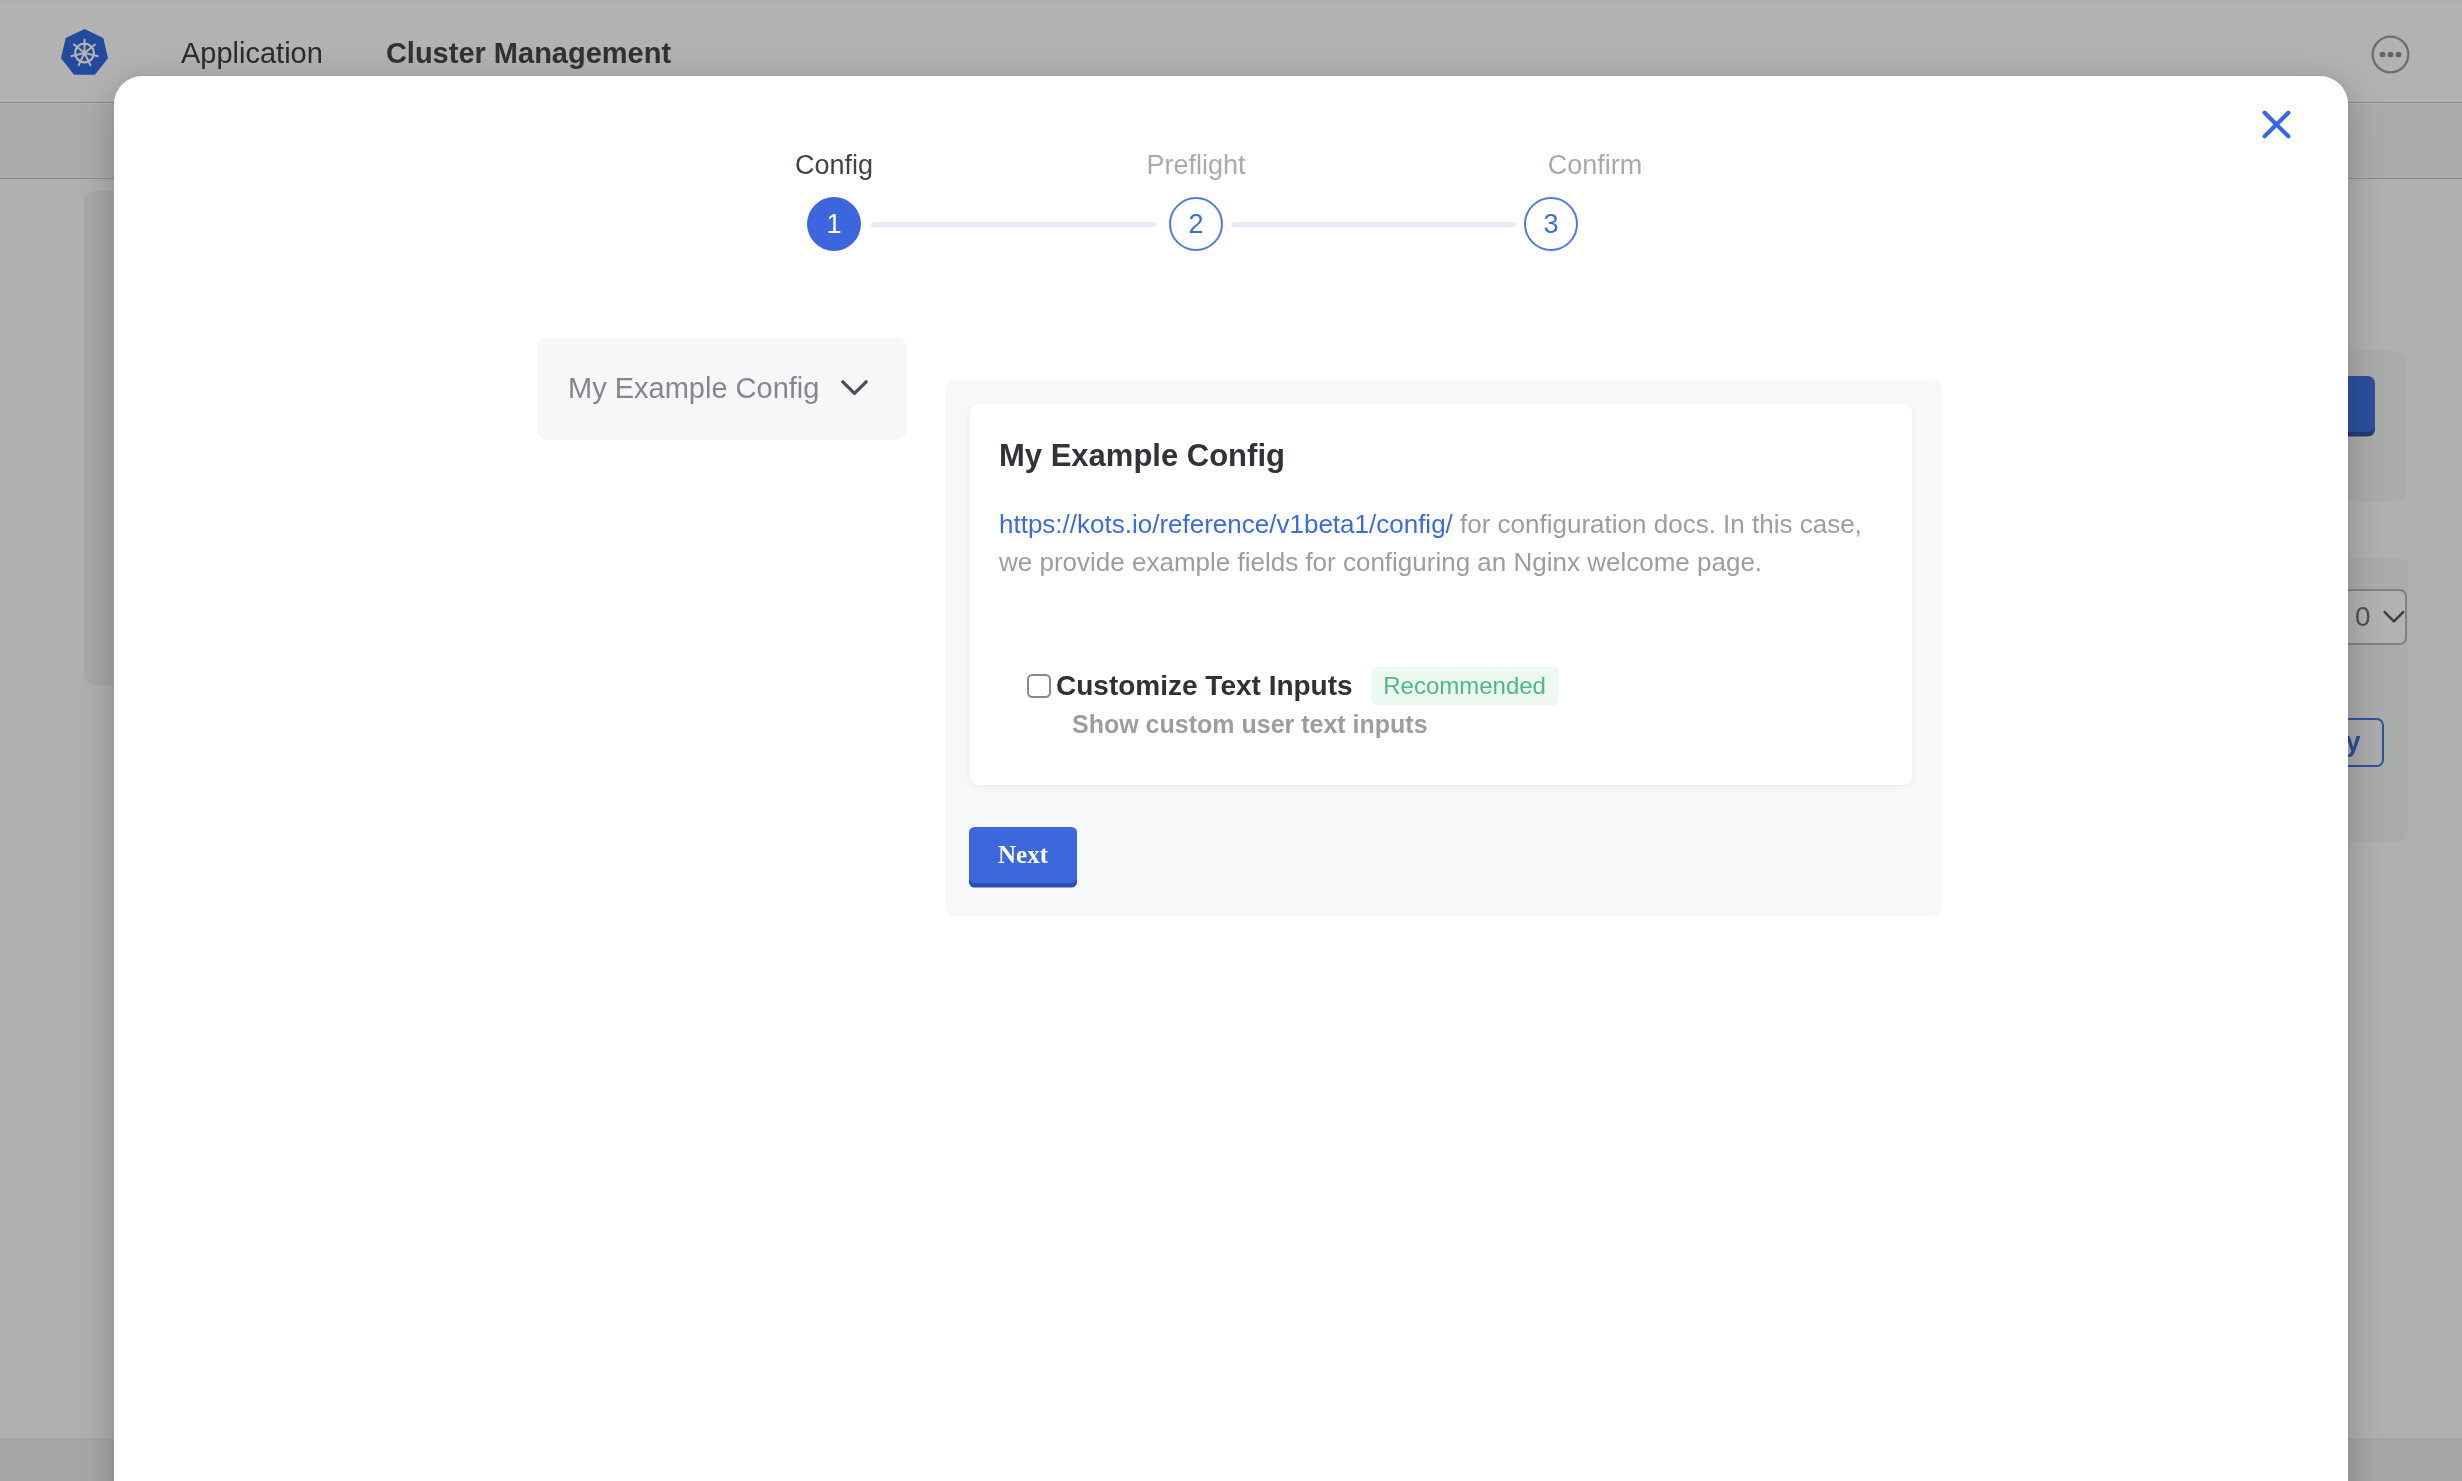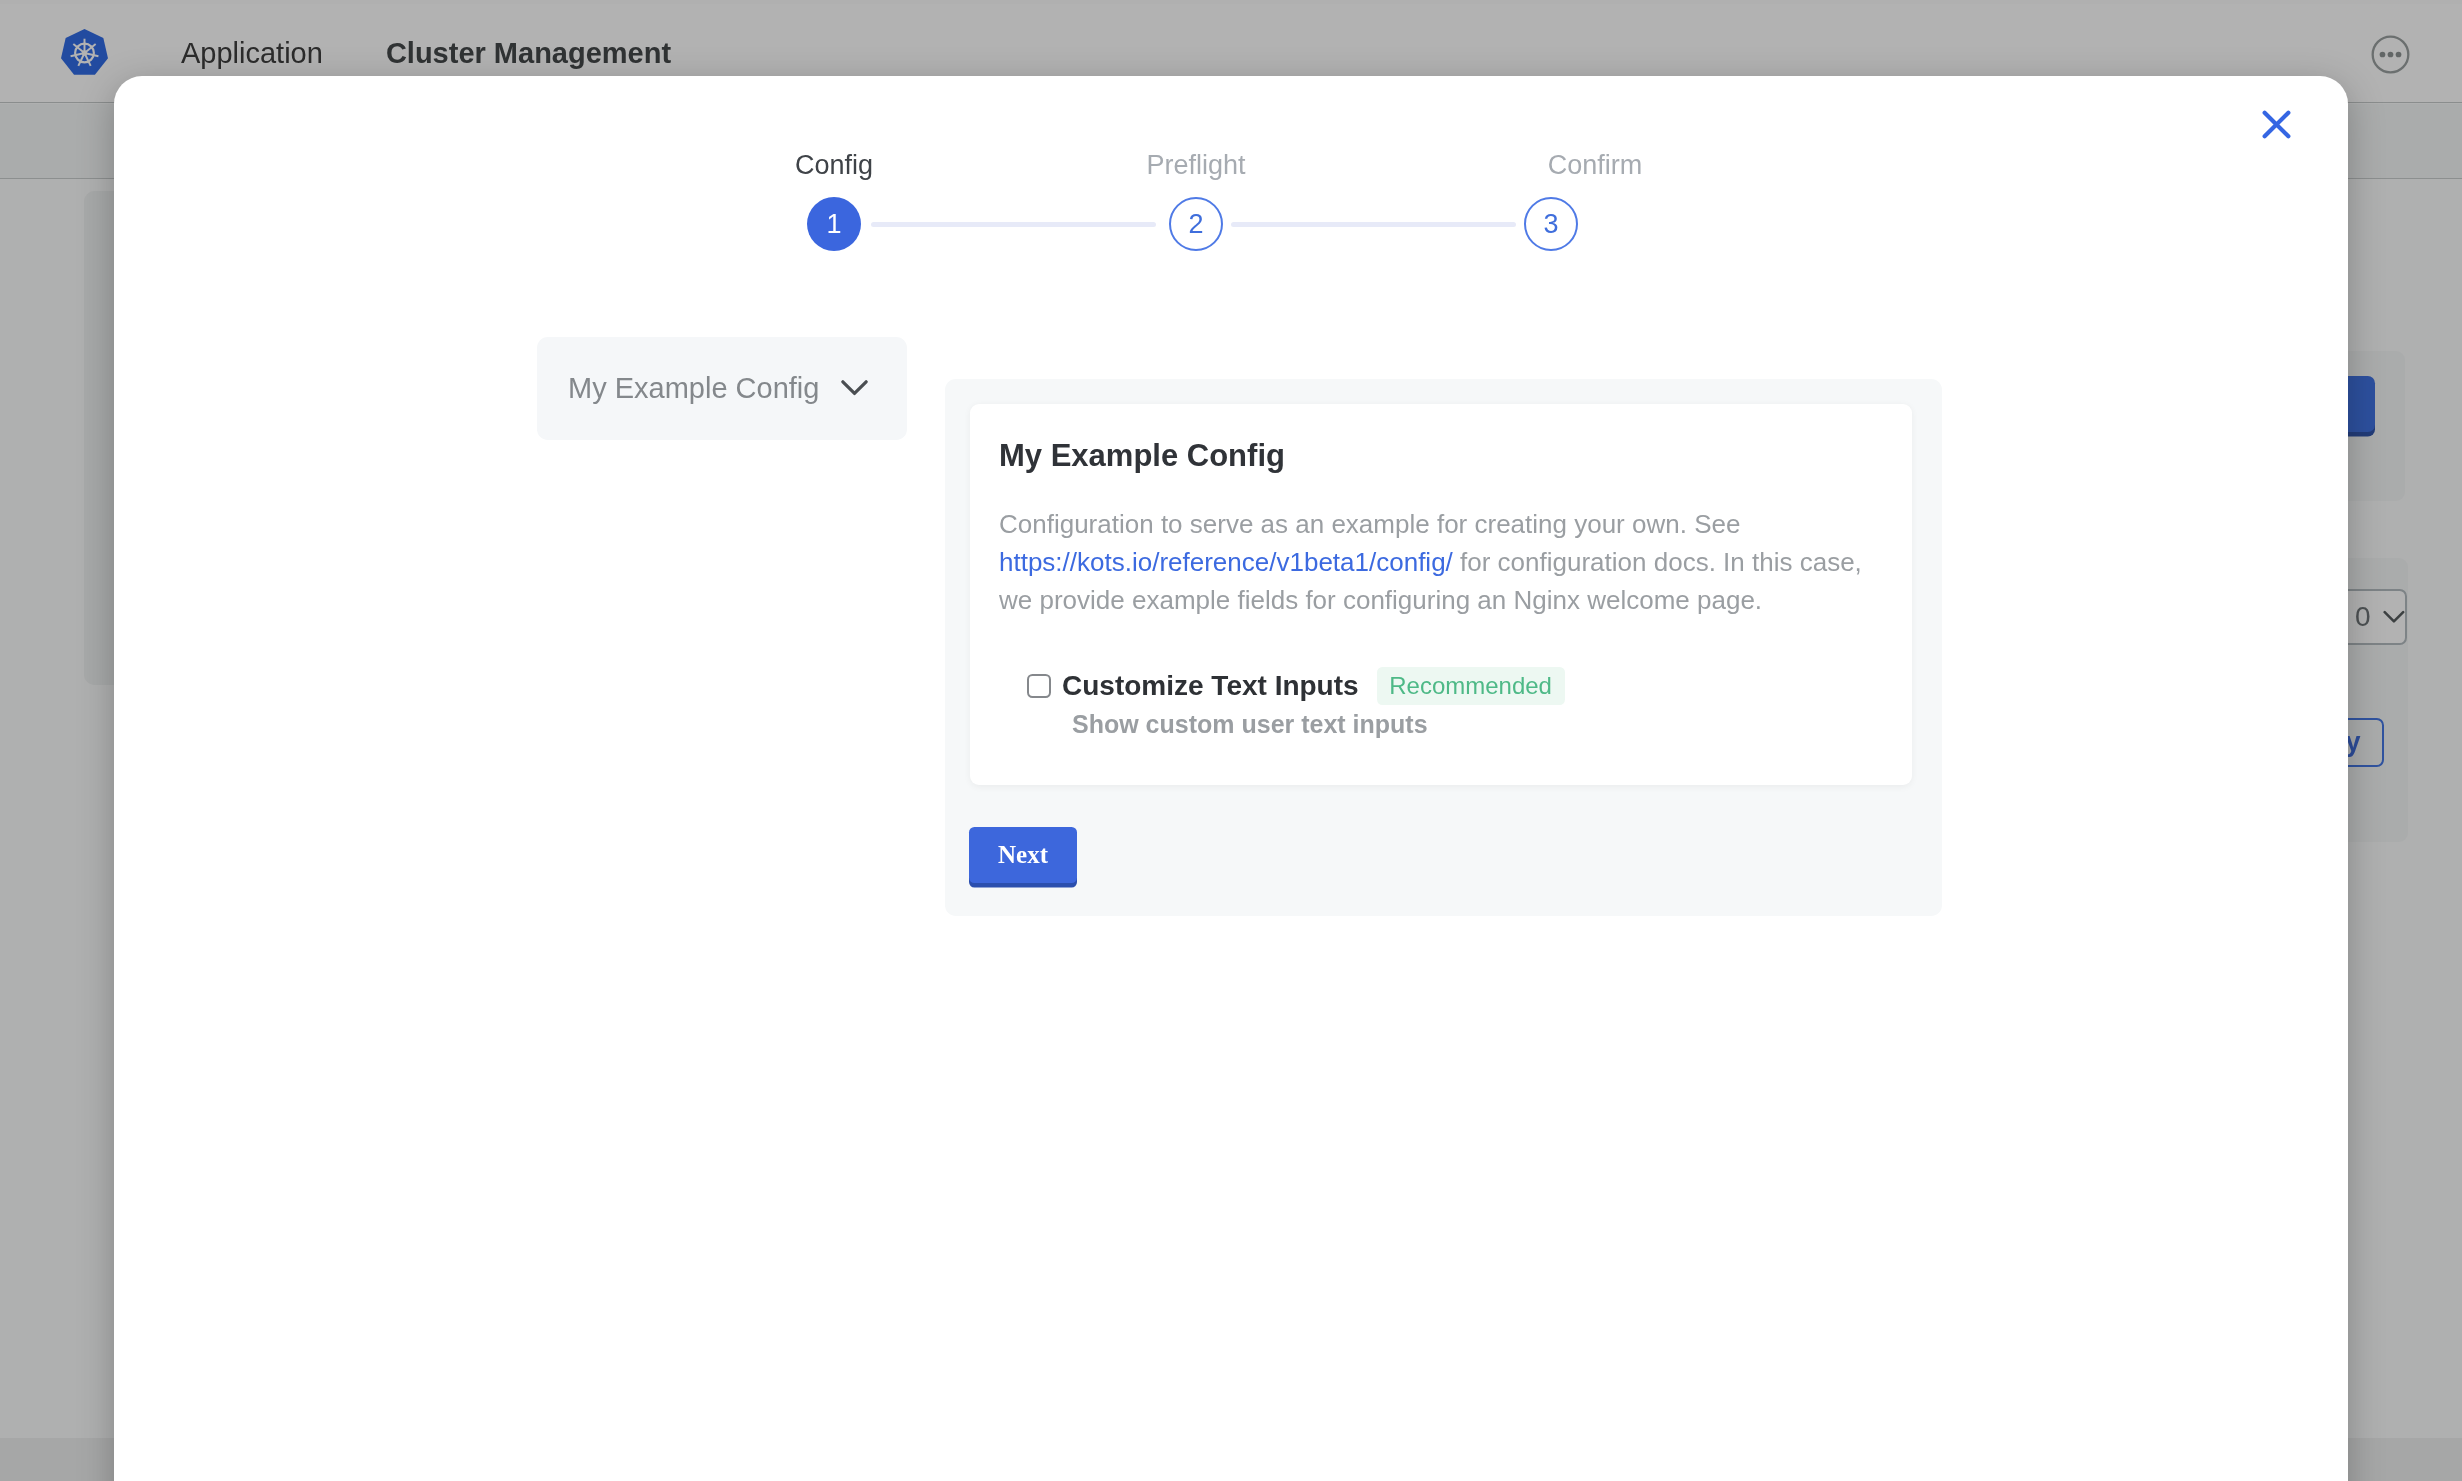--- a/index.html
+++ b/index.html
@@ -77,21 +77,21 @@
   
   .panel { position:absolute; left:831px; top:303px; width:997px; height:537px; background:#f6f8f9; border-radius:10.8px; }
   .card { position:absolute; left:25px; top:25px; width:942px; height:381px; background:#ffffff;
           border-radius:9px; box-shadow:0 1.8px 7.2px rgba(0,0,0,0.05); }
   .card-title { position:absolute; left:29px; top:34px; font-size:31px; font-weight:700; color:#303338; }
   .card-desc { position:absolute; left:29px; top:101px; width:890px; font-size:26px; line-height:38px; color:#9a9ea2; }
   .card-desc .link { color:#3c6ae0; text-decoration:none; cursor:pointer; }
   .cb-row { position:absolute; left:57px; top:262px; height:40px; display:flex; align-items:center; }
   .checkbox { width:24px; height:24px; border:2.2px solid #85888c; border-radius:5.4px; background:#ffffff;
               cursor:pointer; flex:none; }
-  .cb-label { margin-left:11px; font-size:28px; font-weight:700; color:#2e3135; white-space:nowrap; }
+  .cb-label { margin-left:5px; font-size:28px; font-weight:700; color:#2e3135; white-space:nowrap; }
   .badge { margin-left:18px; font-size:24px; color:#4eb987; background:#edf8f2; border-radius:5.4px;
            padding:5.4px 12.6px; white-space:nowrap; }
   .cb-help { position:absolute; left:102px; top:306px; font-size:25px; color:#9a9ea2;font-weight:bold; }
 
   .next-btn { position:absolute; left:24px; top:448px; width:108px; height:56px; background:#3d67dc;
               border:none; border-radius:5.4px; box-shadow:0 4.5px 0 #2b4fae; color:#ffffff; font-weight:700;
               font-size:25px; cursor:pointer; font-family:Liberation Serif, serif; }
 </style>
 </head>
 <body>
@@ -178,23 +178,20 @@
       <svg width="27" height="17" viewBox="0 0 30 19">
         <polyline points="2,2 15,15 28,2" fill="none" stroke="#4a4e52" stroke-width="3.6" stroke-linecap="round" stroke-linejoin="round"></polyline>
       </svg>
     </div>
 
     <div class="panel">
       <div class="card">
         <h2 class="card-title">My Example Config</h2>
         <div class="card-desc">
           <div>
-            <span>Configuration to serve as an example for creating your own. See</span>
-          </div>
-          <div>
             <a class="link">https://kots.io/reference/v1beta1/config/</a><span> for configuration docs. In this case,</span>
           </div>
           <div>
             <span>we provide example fields for configuring an Nginx welcome page.</span>
           </div>
         </div>
         <div class="cb-row">
           <span class="checkbox"></span>
           <span class="cb-label">Customize Text Inputs</span>
           <span class="badge">Recommended</span>

